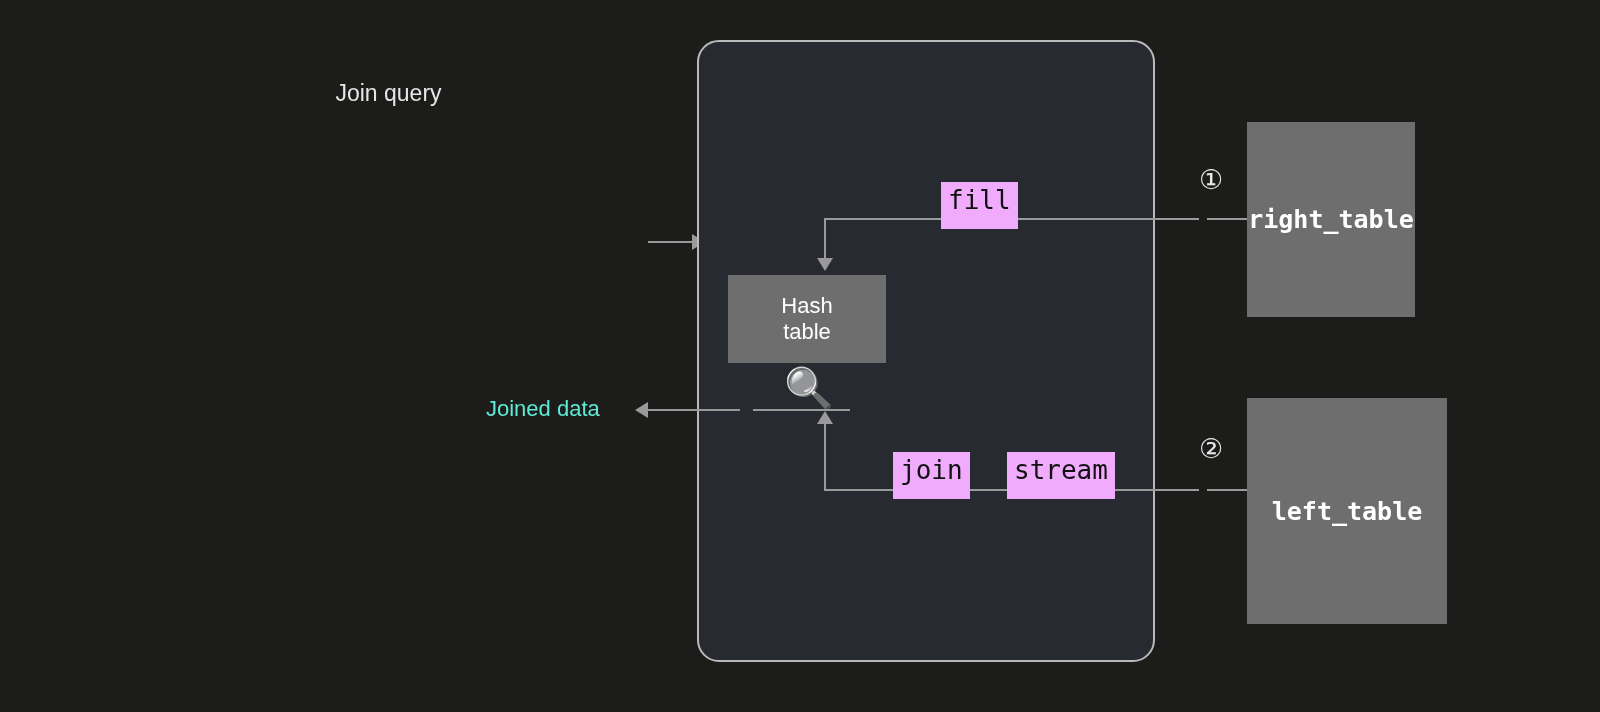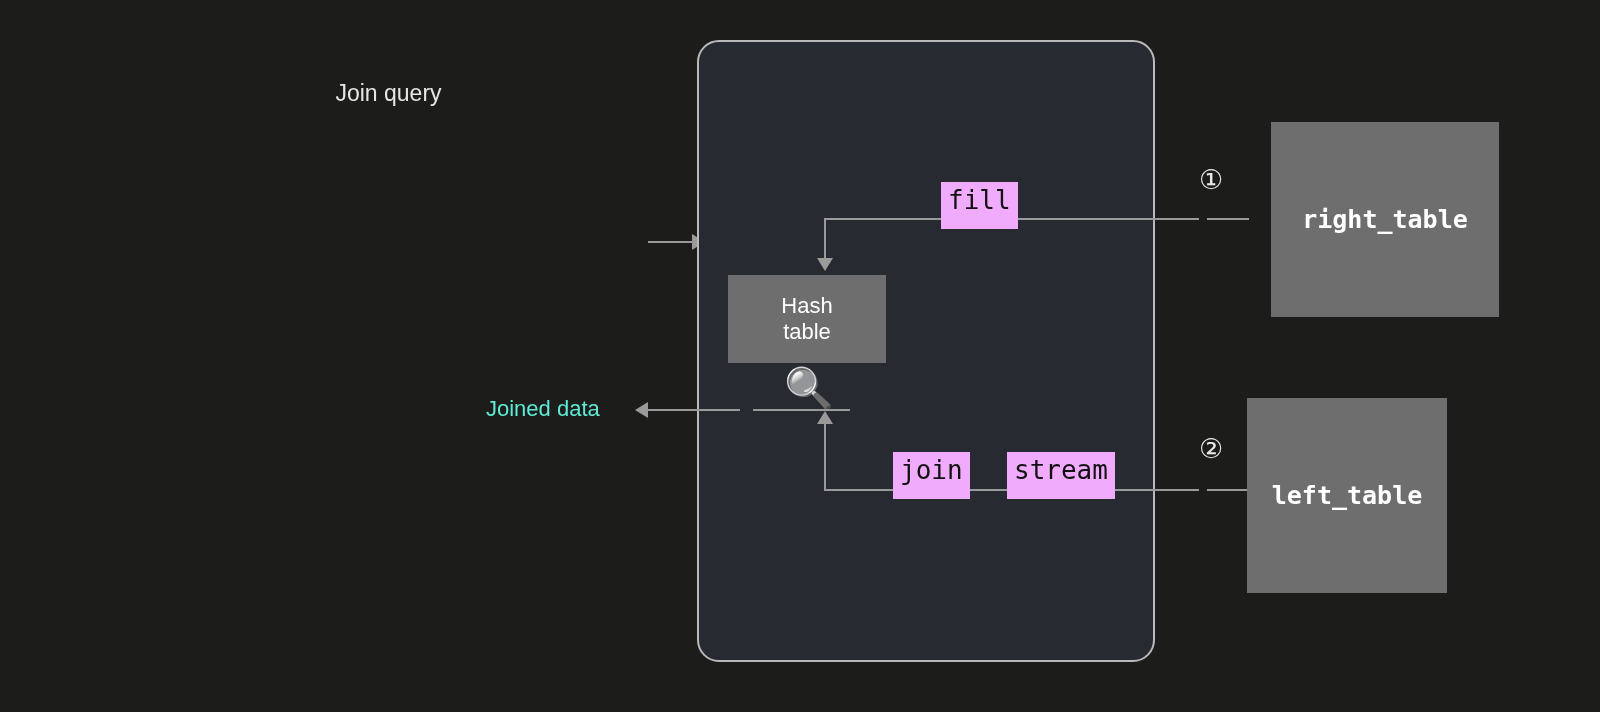--- a/index.html
+++ b/index.html
@@ -106,22 +106,22 @@
     position: absolute;
     background: #6e6e6e;
     color: #ffffff;
     font-family: "DejaVu Sans Mono", monospace;
     font-size: 25px;
     font-weight: bold;
     display: flex;
     align-items: center;
     justify-content: center;
   }
-  .src-right { left: 1247px; top: 122px; width: 228px; height: 195px; margin-left: 24px; }
-  .src-left  { left: 1247px; top: 398px; width: 200px; height: 195px; }
+  .src-right { left: 1247px; top: 122px; width: 168px; height: 195px; }
+  .src-left  { left: 1247px; top: 398px; width: 200px; height: 226px; }
 
   .circle-num {
     position: absolute;
     color: #e8e8e8;
     font-size: 27px;
     font-family: "DejaVu Sans", sans-serif;
     line-height: 1;
   }
   .circle-1 { left: 1199px; top: 166px; }
   .circle-2 { left: 1199px; top: 435px; }

